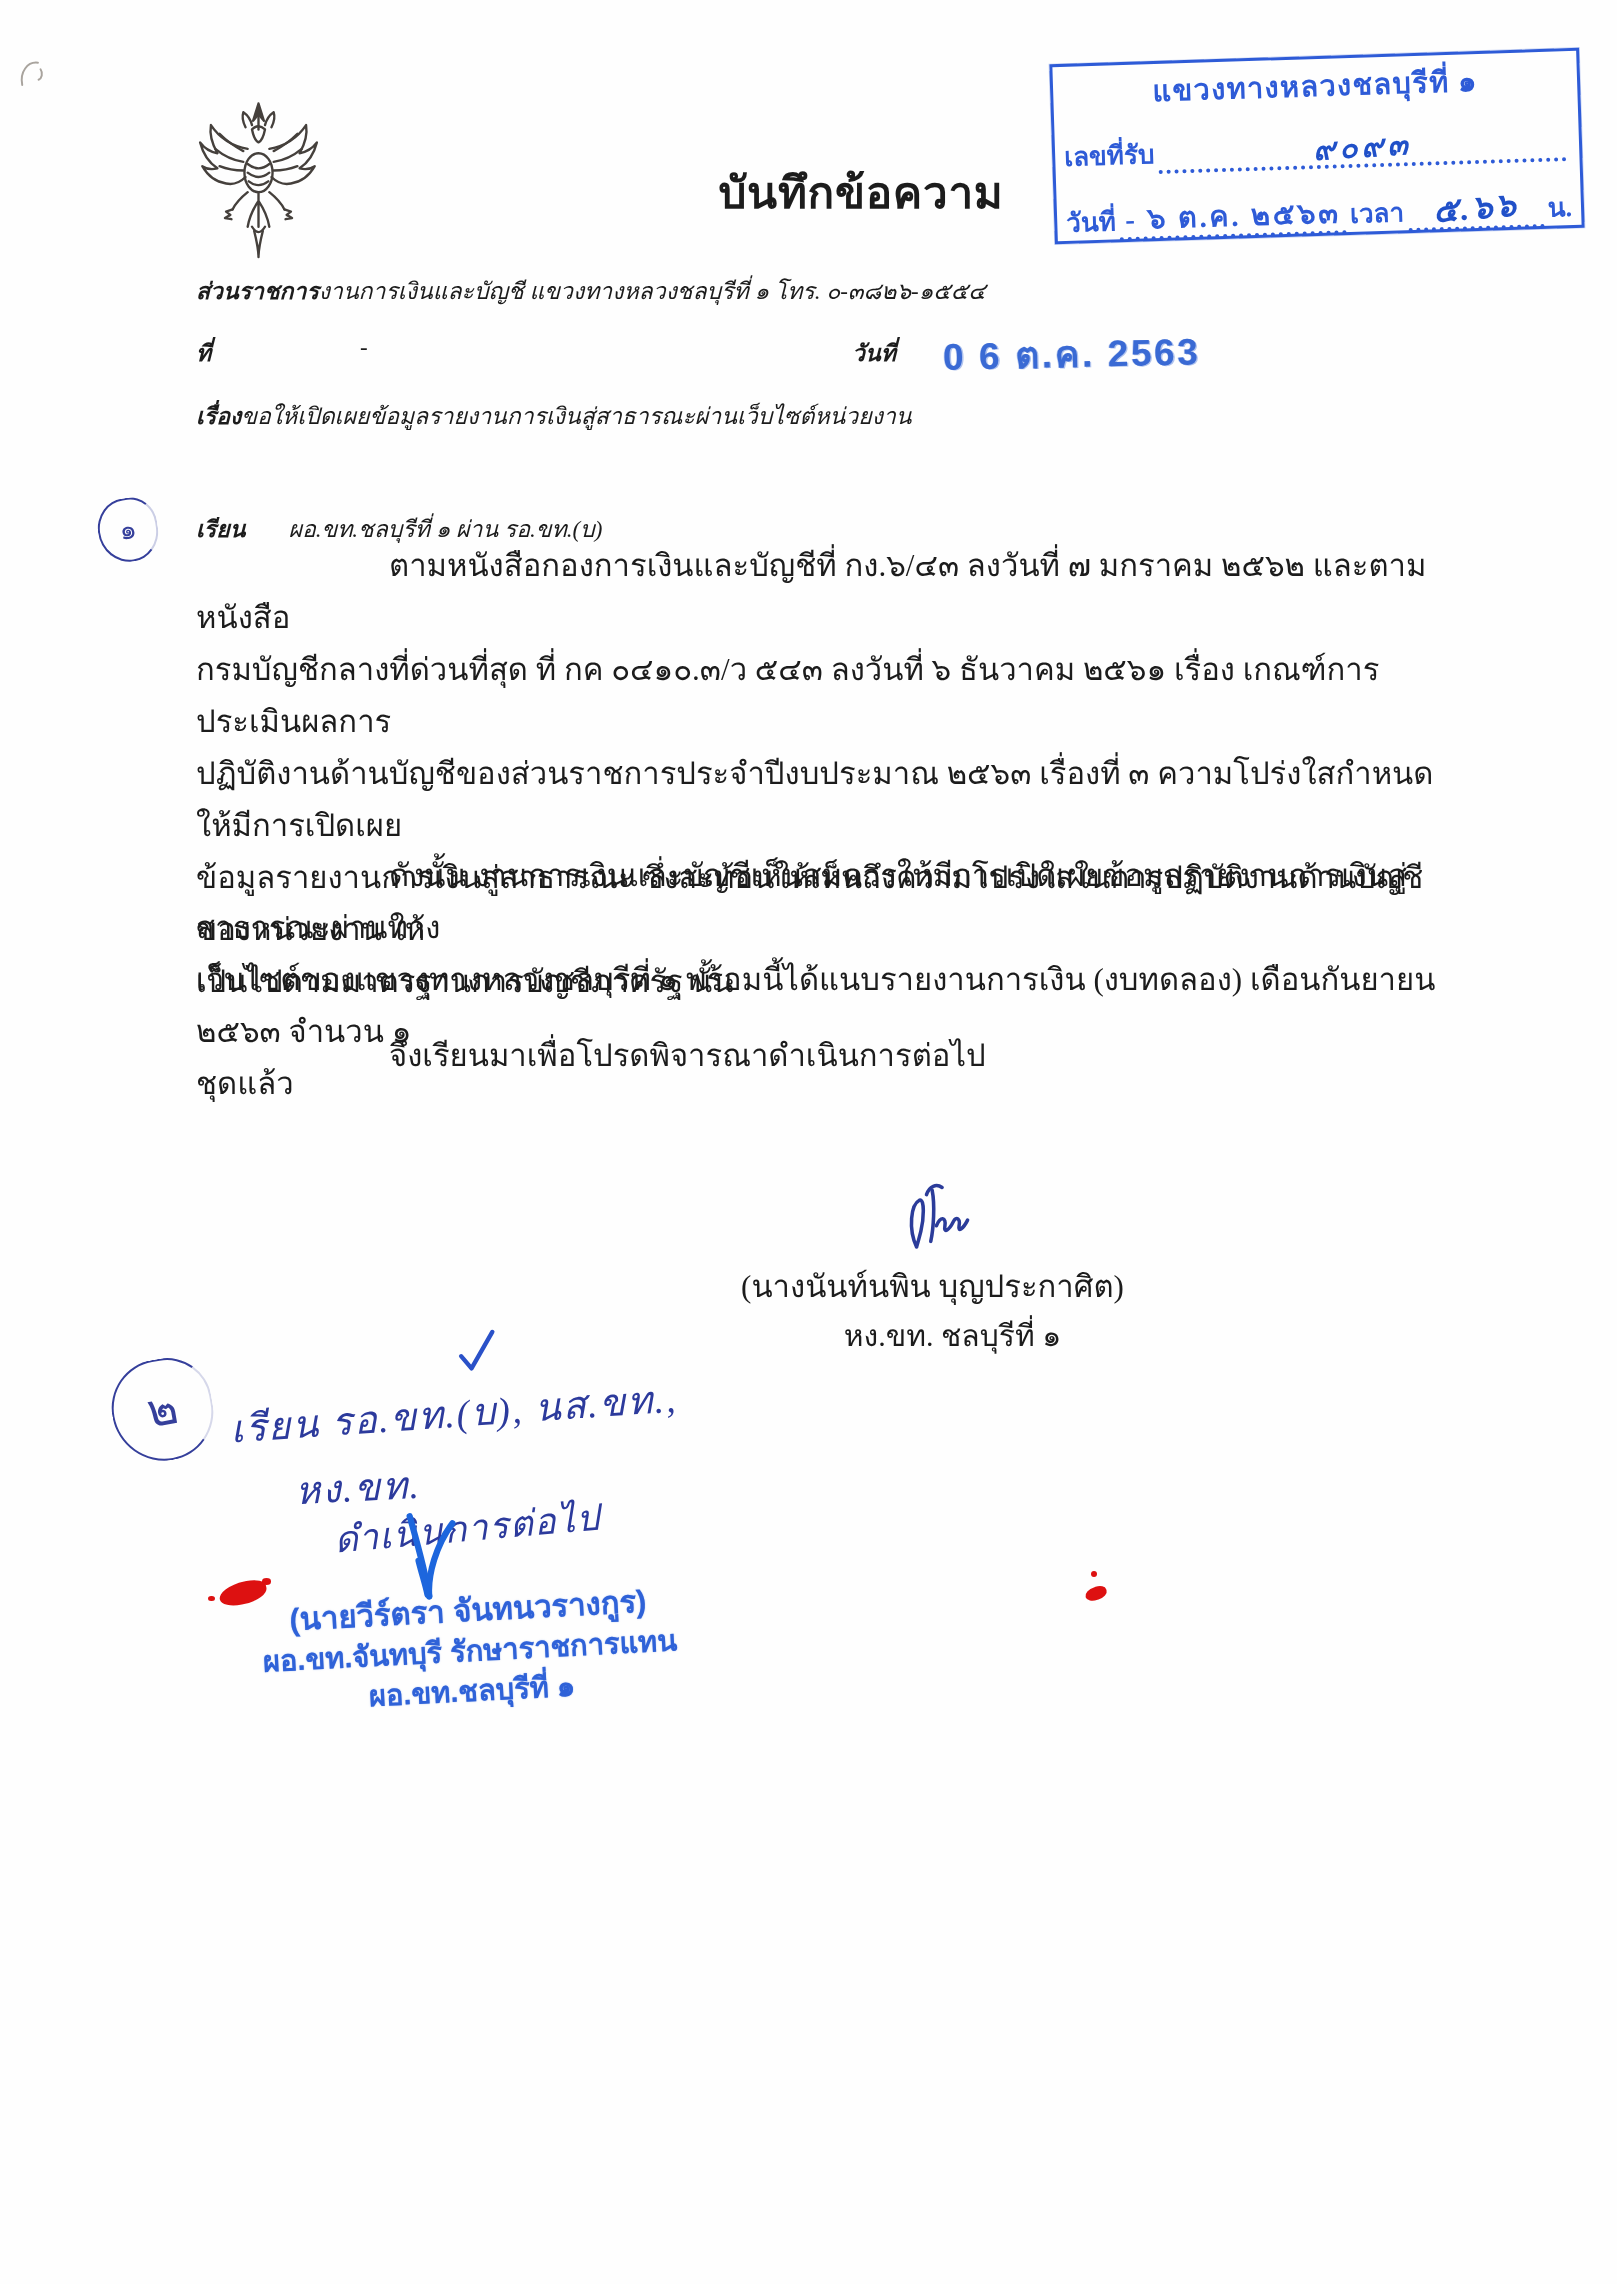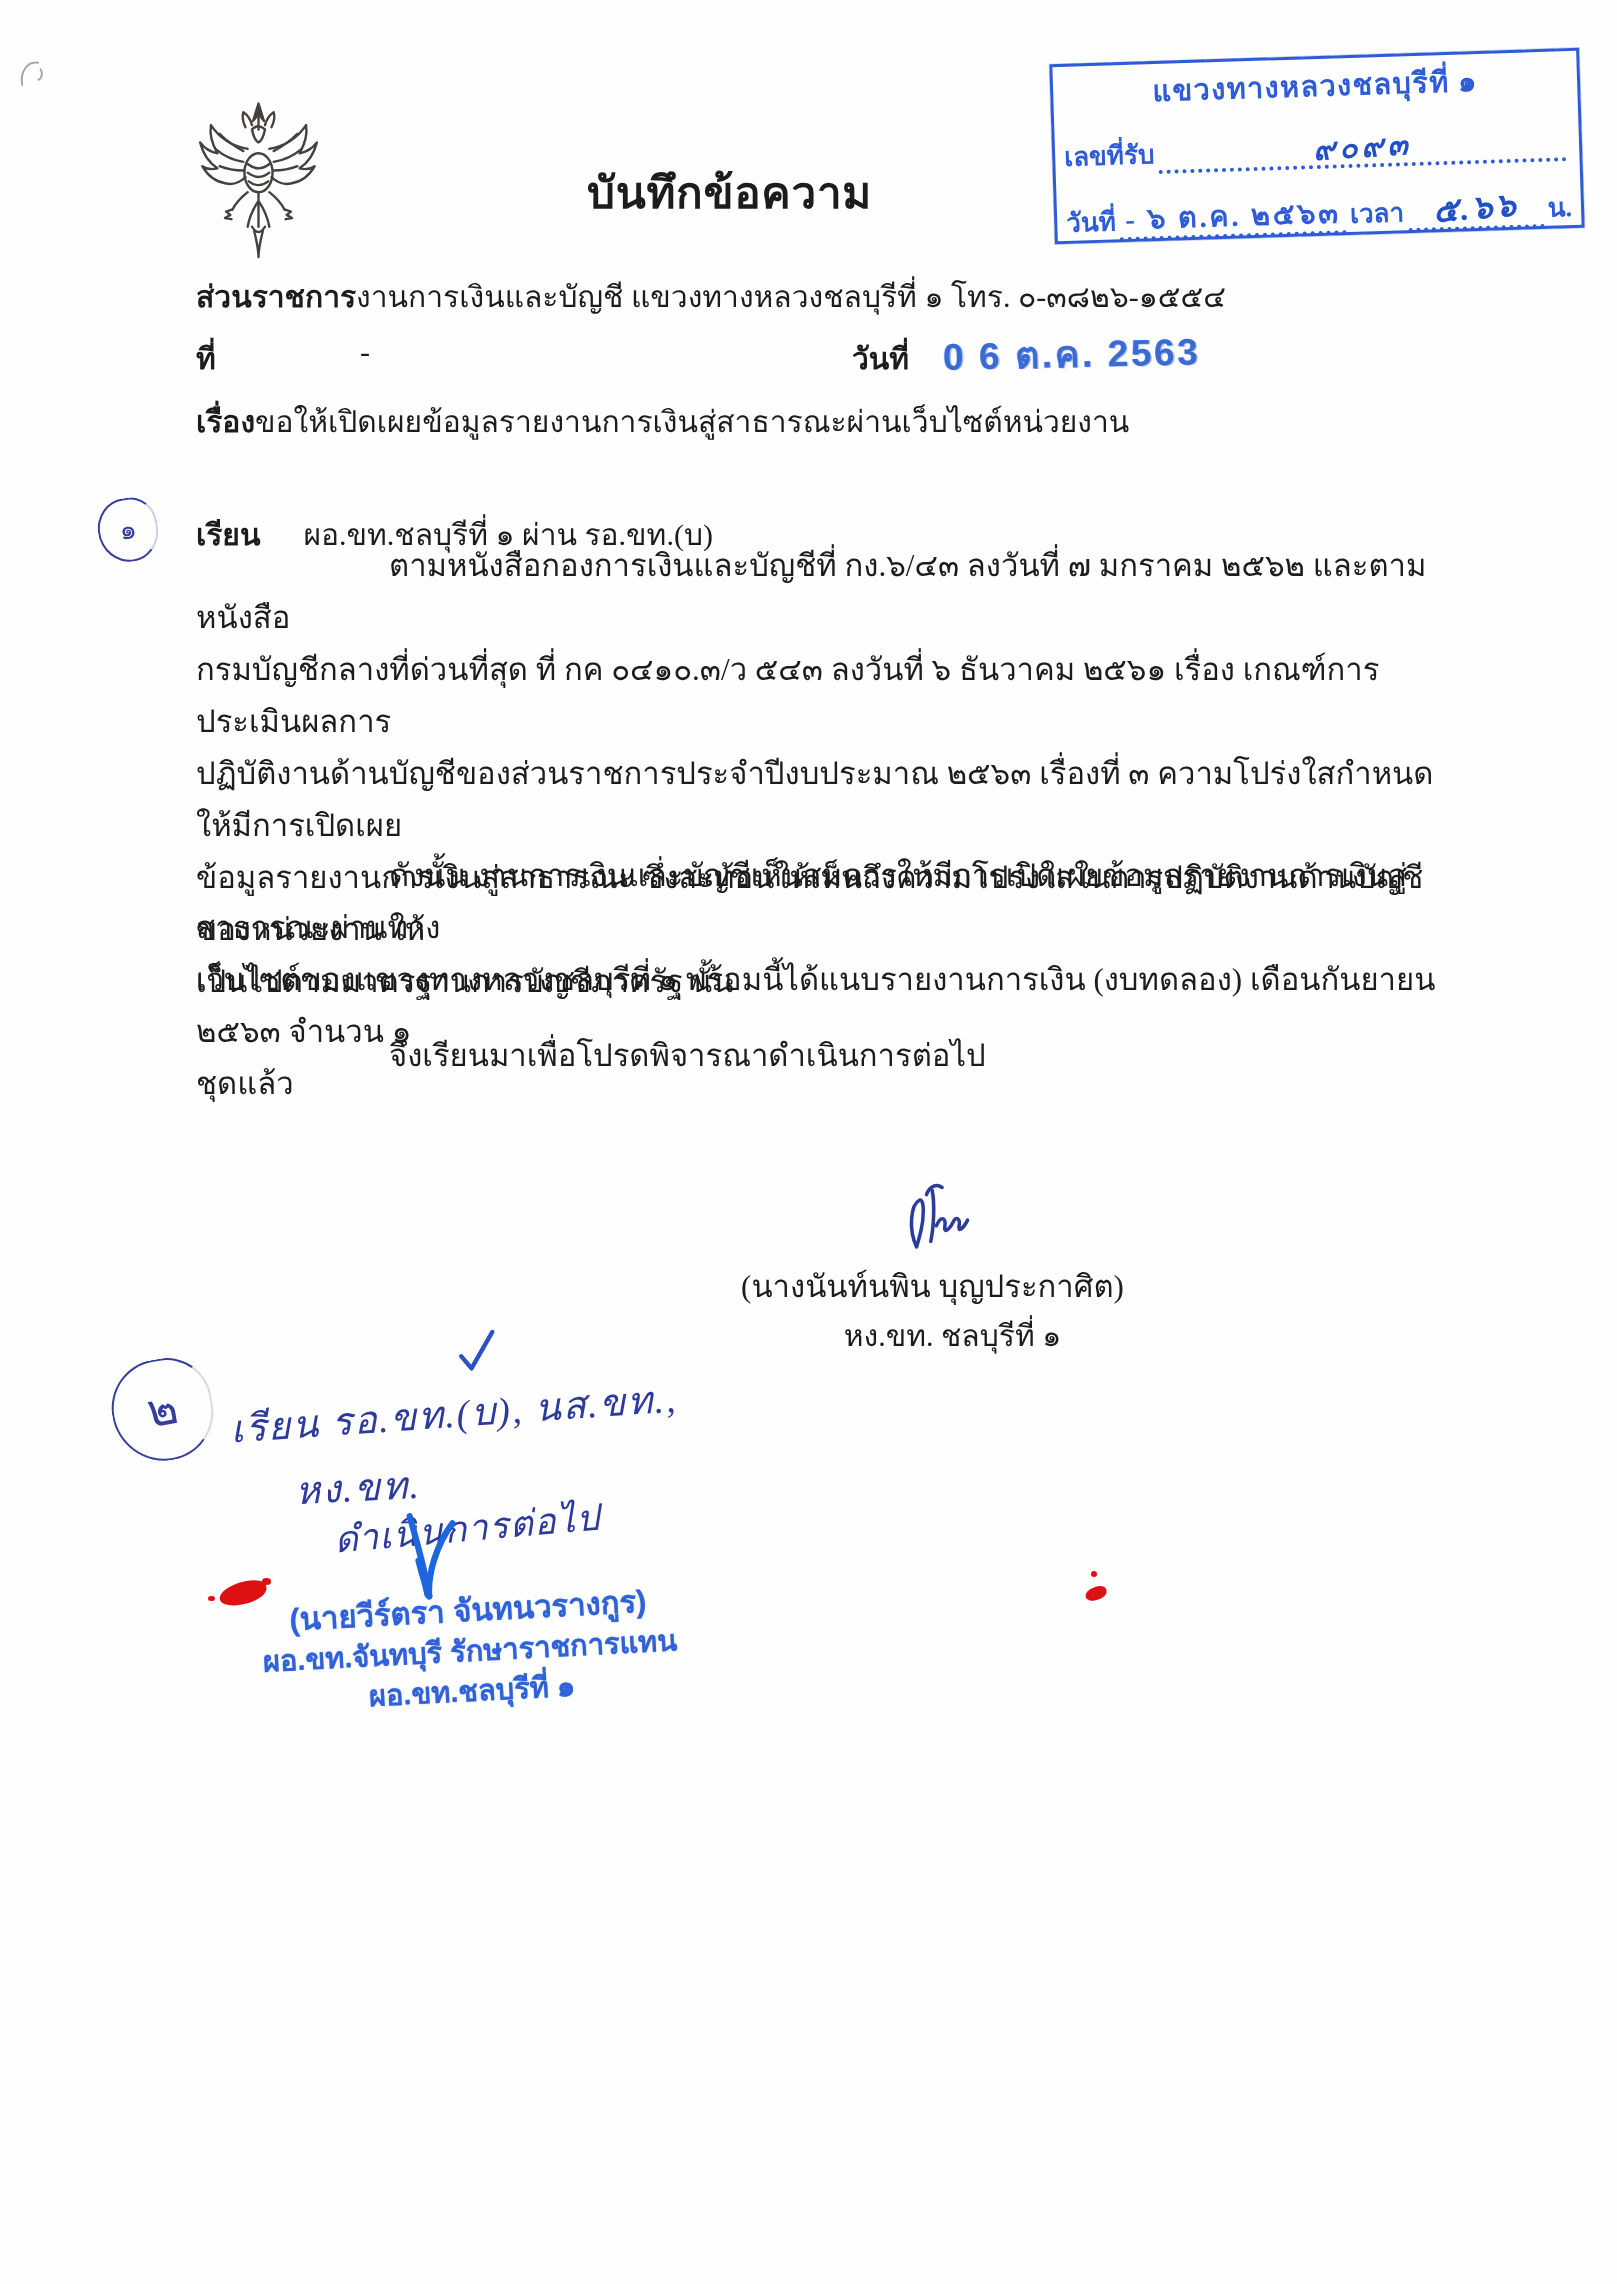--- a/index.html
+++ b/index.html
@@ -2,22 +2,22 @@
 <html style="font-size:10.4px"><head>
 <meta charset="utf-8">
 <style>
   html,body{margin:0;padding:0;background:#e8e8e8;}
   .page{
     position:relative;width:1617px;height:2284px;background:#fefefe;
     font-family:"Liberation Serif","DejaVu Serif",serif;color:#1c1c1c;overflow:hidden;
   }
   .abs{position:absolute;}
   
-  .doc-title{left:587px;top:157px;width:548px;text-align:left;font-size:44px;font-weight:bold;letter-spacing:0.7px;}
-  .hdr-line{font-size:30px;white-space:nowrap;}
+  .doc-title{left:587px;top:157px;width:548px;text-align:center;font-size:44px;font-weight:bold;letter-spacing:0.7px;}
+  .hdr-line{font-size:23px;white-space:nowrap;font-style:italic;}
   .hdr-label{font-weight:bold;}
   .dept{left:196px;top:273px;}
   .no-label{left:196px;top:335px;}
   .no-value{left:360px;top:335px;}
   .date-label{left:852px;top:335px;}
   .date-stamp{
     left:943px;top:324px;font-size:37px;font-weight:bold;color:#3识a,#3a6ad4;
     color:#3a6ad4;transform:rotate(-1.2deg);letter-spacing:2.6px;
     text-shadow:1.3px 0.7px 0 rgba(58,106,212,.4), -0.7px 0 0 rgba(58,106,212,.3);
     font-family:"Liberation Sans","DejaVu Sans",sans-serif;

